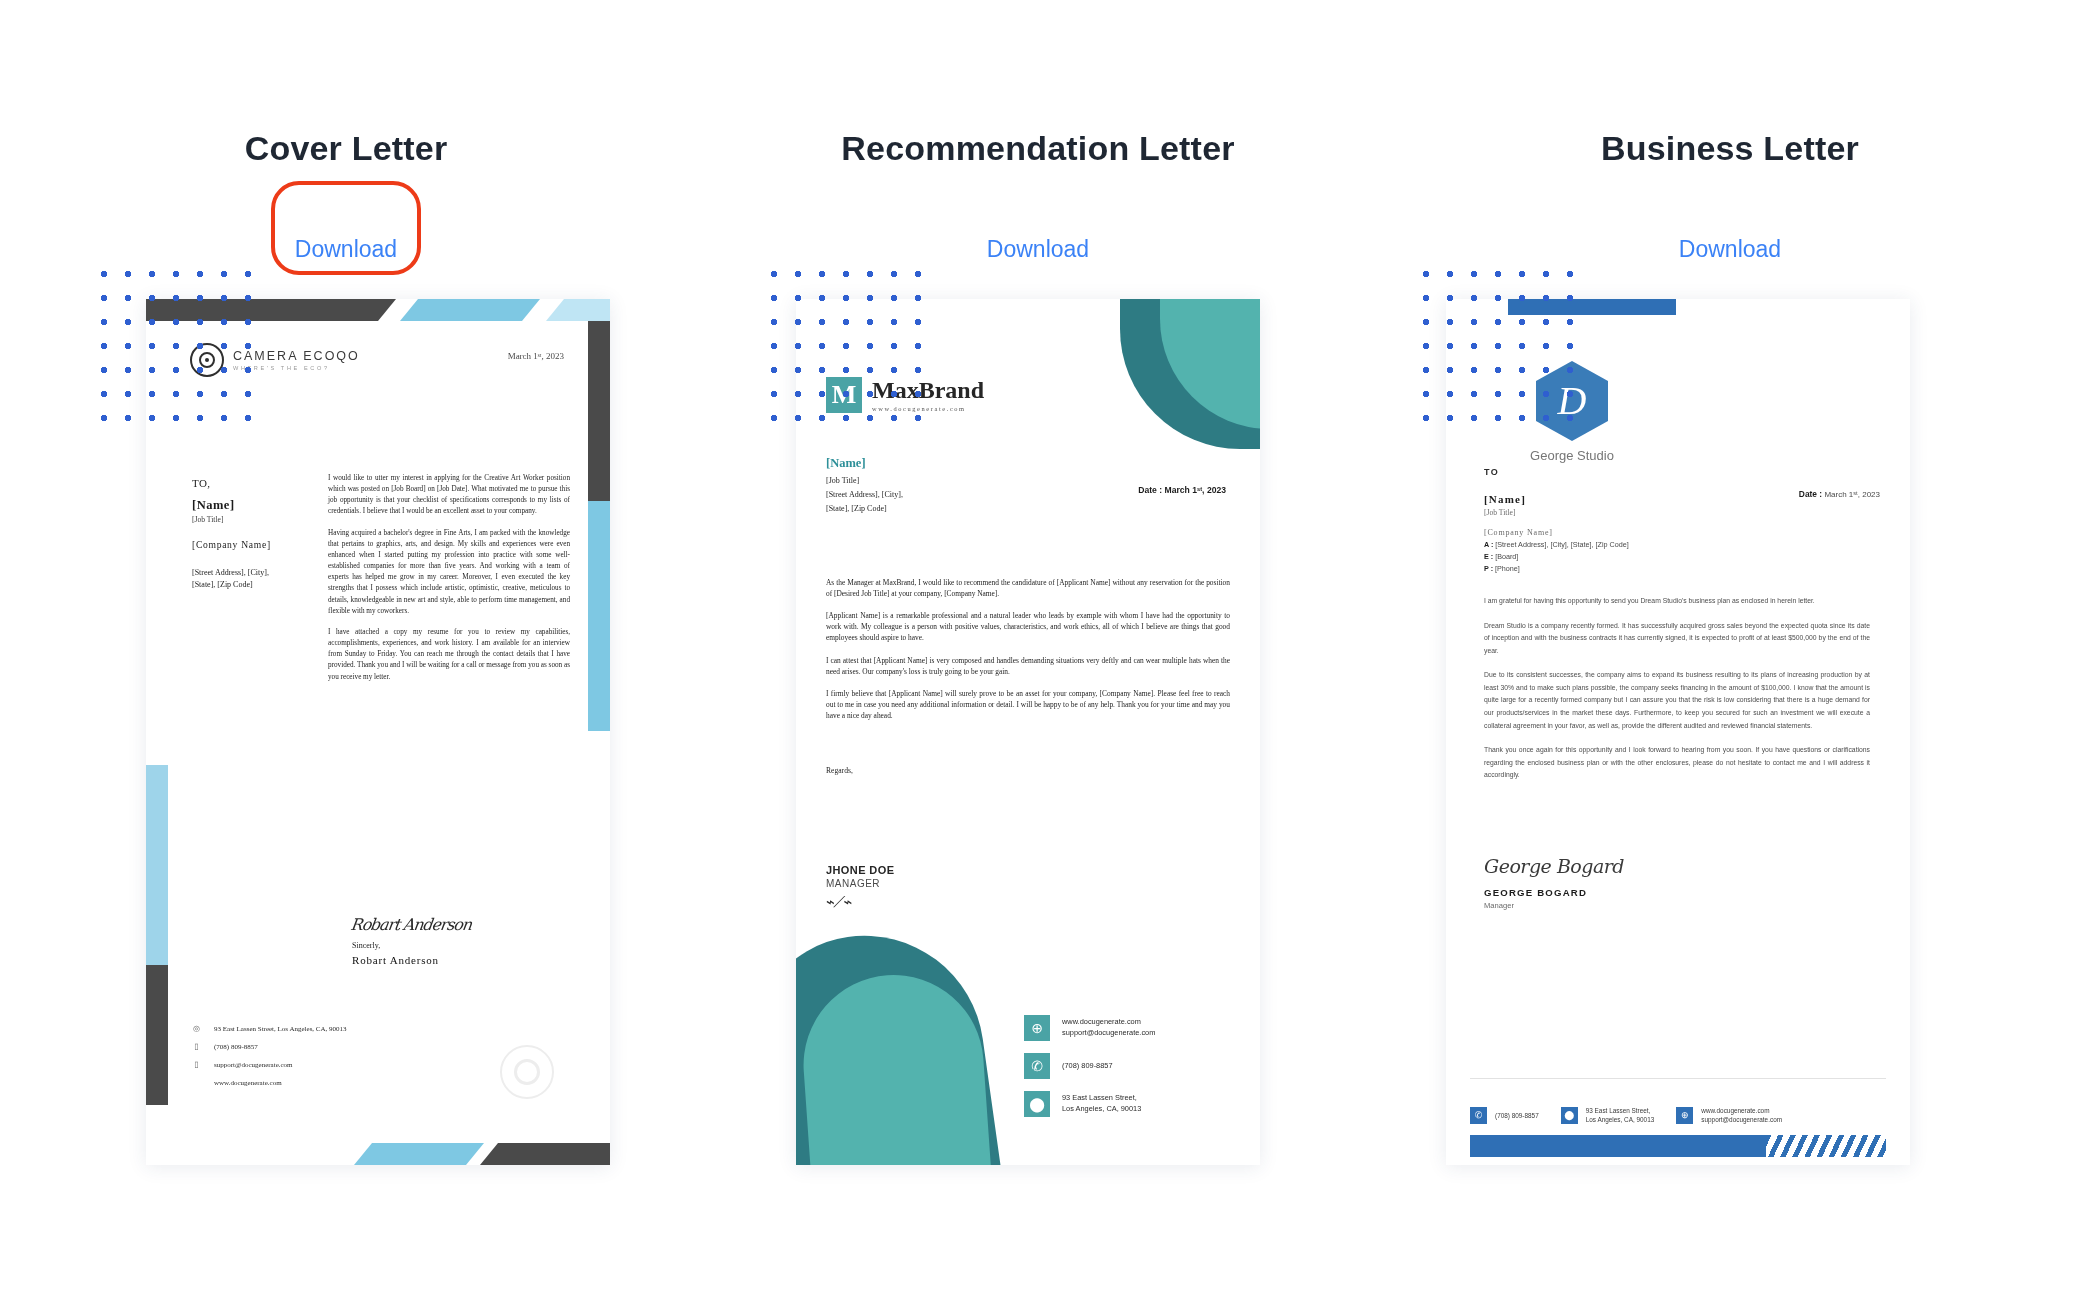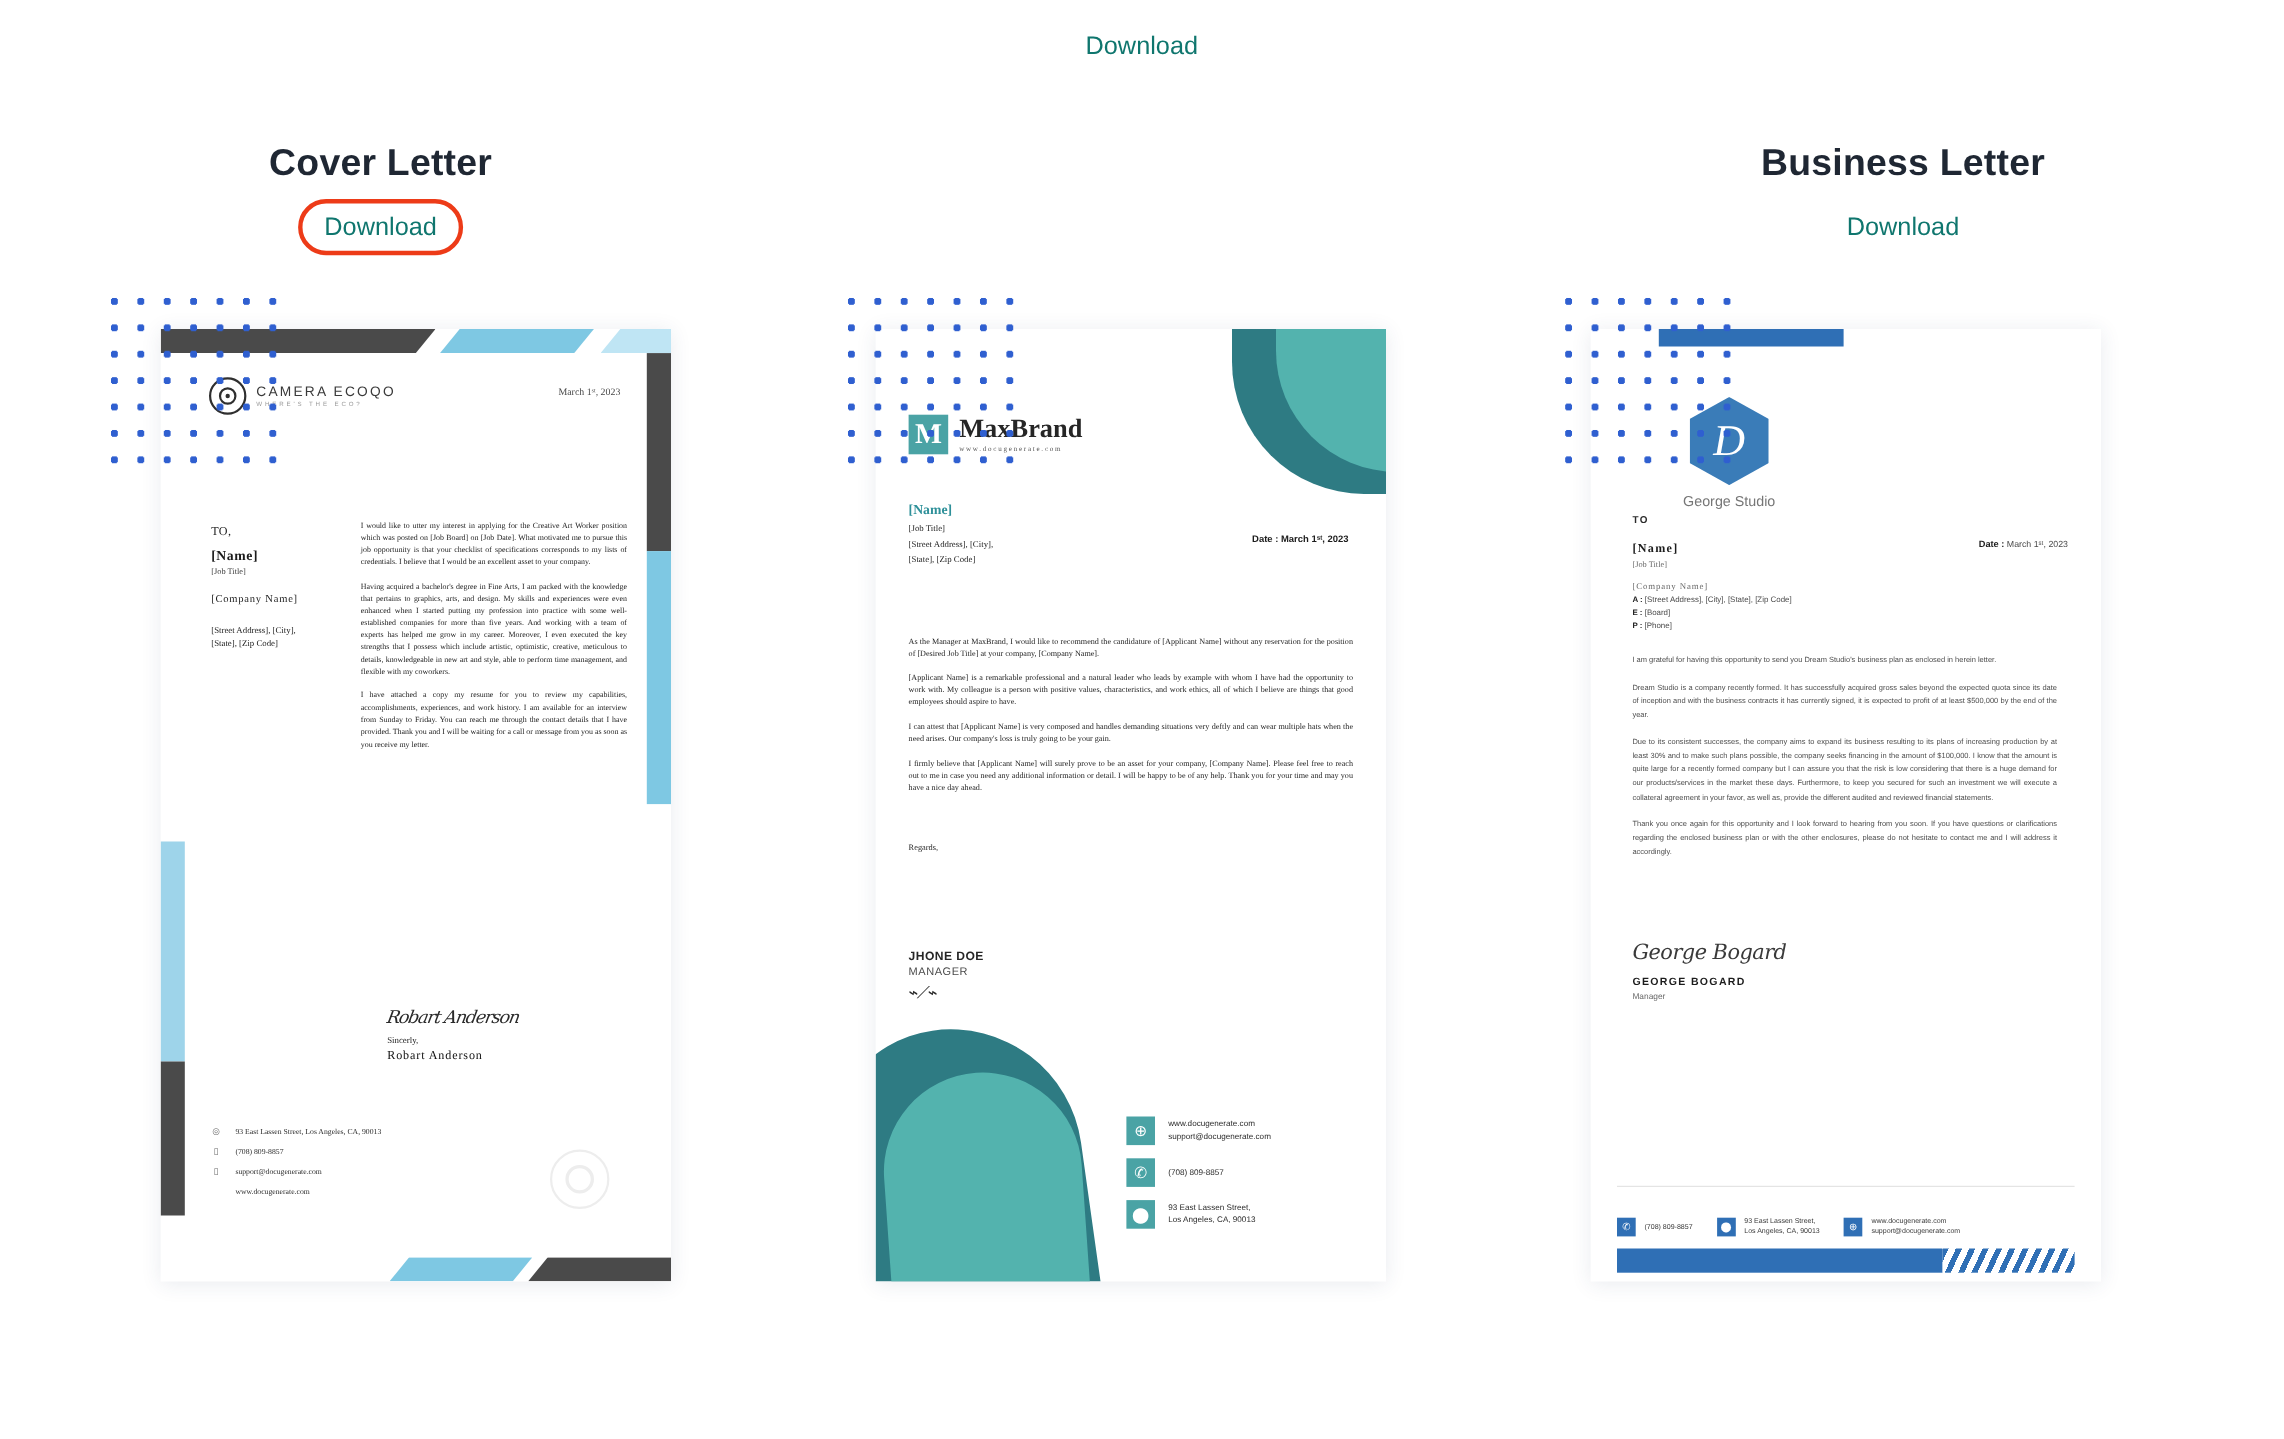--- a/index.html
+++ b/index.html
@@ -41,25 +41,26 @@
   }
   .dl-wrap {
     margin-top: 22px;
     position: relative;
     display: inline-flex;
     align-items: center;
     justify-content: center;
   }
   .dl-link {
     font-size: 23px;
-    color: #0f766e;
+    color: #3b82f6;
     font-weight: 500;
     padding: 6px 18px;
     text-decoration: none;
     white-space: nowrap;
+    margin-top: 43px;
   }
   .dl-ring {
     position: absolute;
     left: -6px; right: -6px; top: -6px; bottom: -6px;
     border: 4px solid #ed3b18;
     border-radius: 28px;
     pointer-events: none;
   }
 
   
@@ -242,20 +243,21 @@
 
     <div class="col">
       <div class="doc-title">Cover Letter</div>
       <div class="dl-wrap">
         <a class="dl-link" href="#">Download</a>
         <div class="dl-ring"></div>
       </div>
     </div>
 
     <div class="col">
+      <div class="doc-title">Recommendation Letter</div>
       <div class="dl-wrap">
         <a class="dl-link" href="#">Download</a>
       </div>
     </div>
 
     <div class="col">
       <div class="doc-title">Business Letter</div>
       <div class="dl-wrap">
         <a class="dl-link" href="#">Download</a>
       </div>

